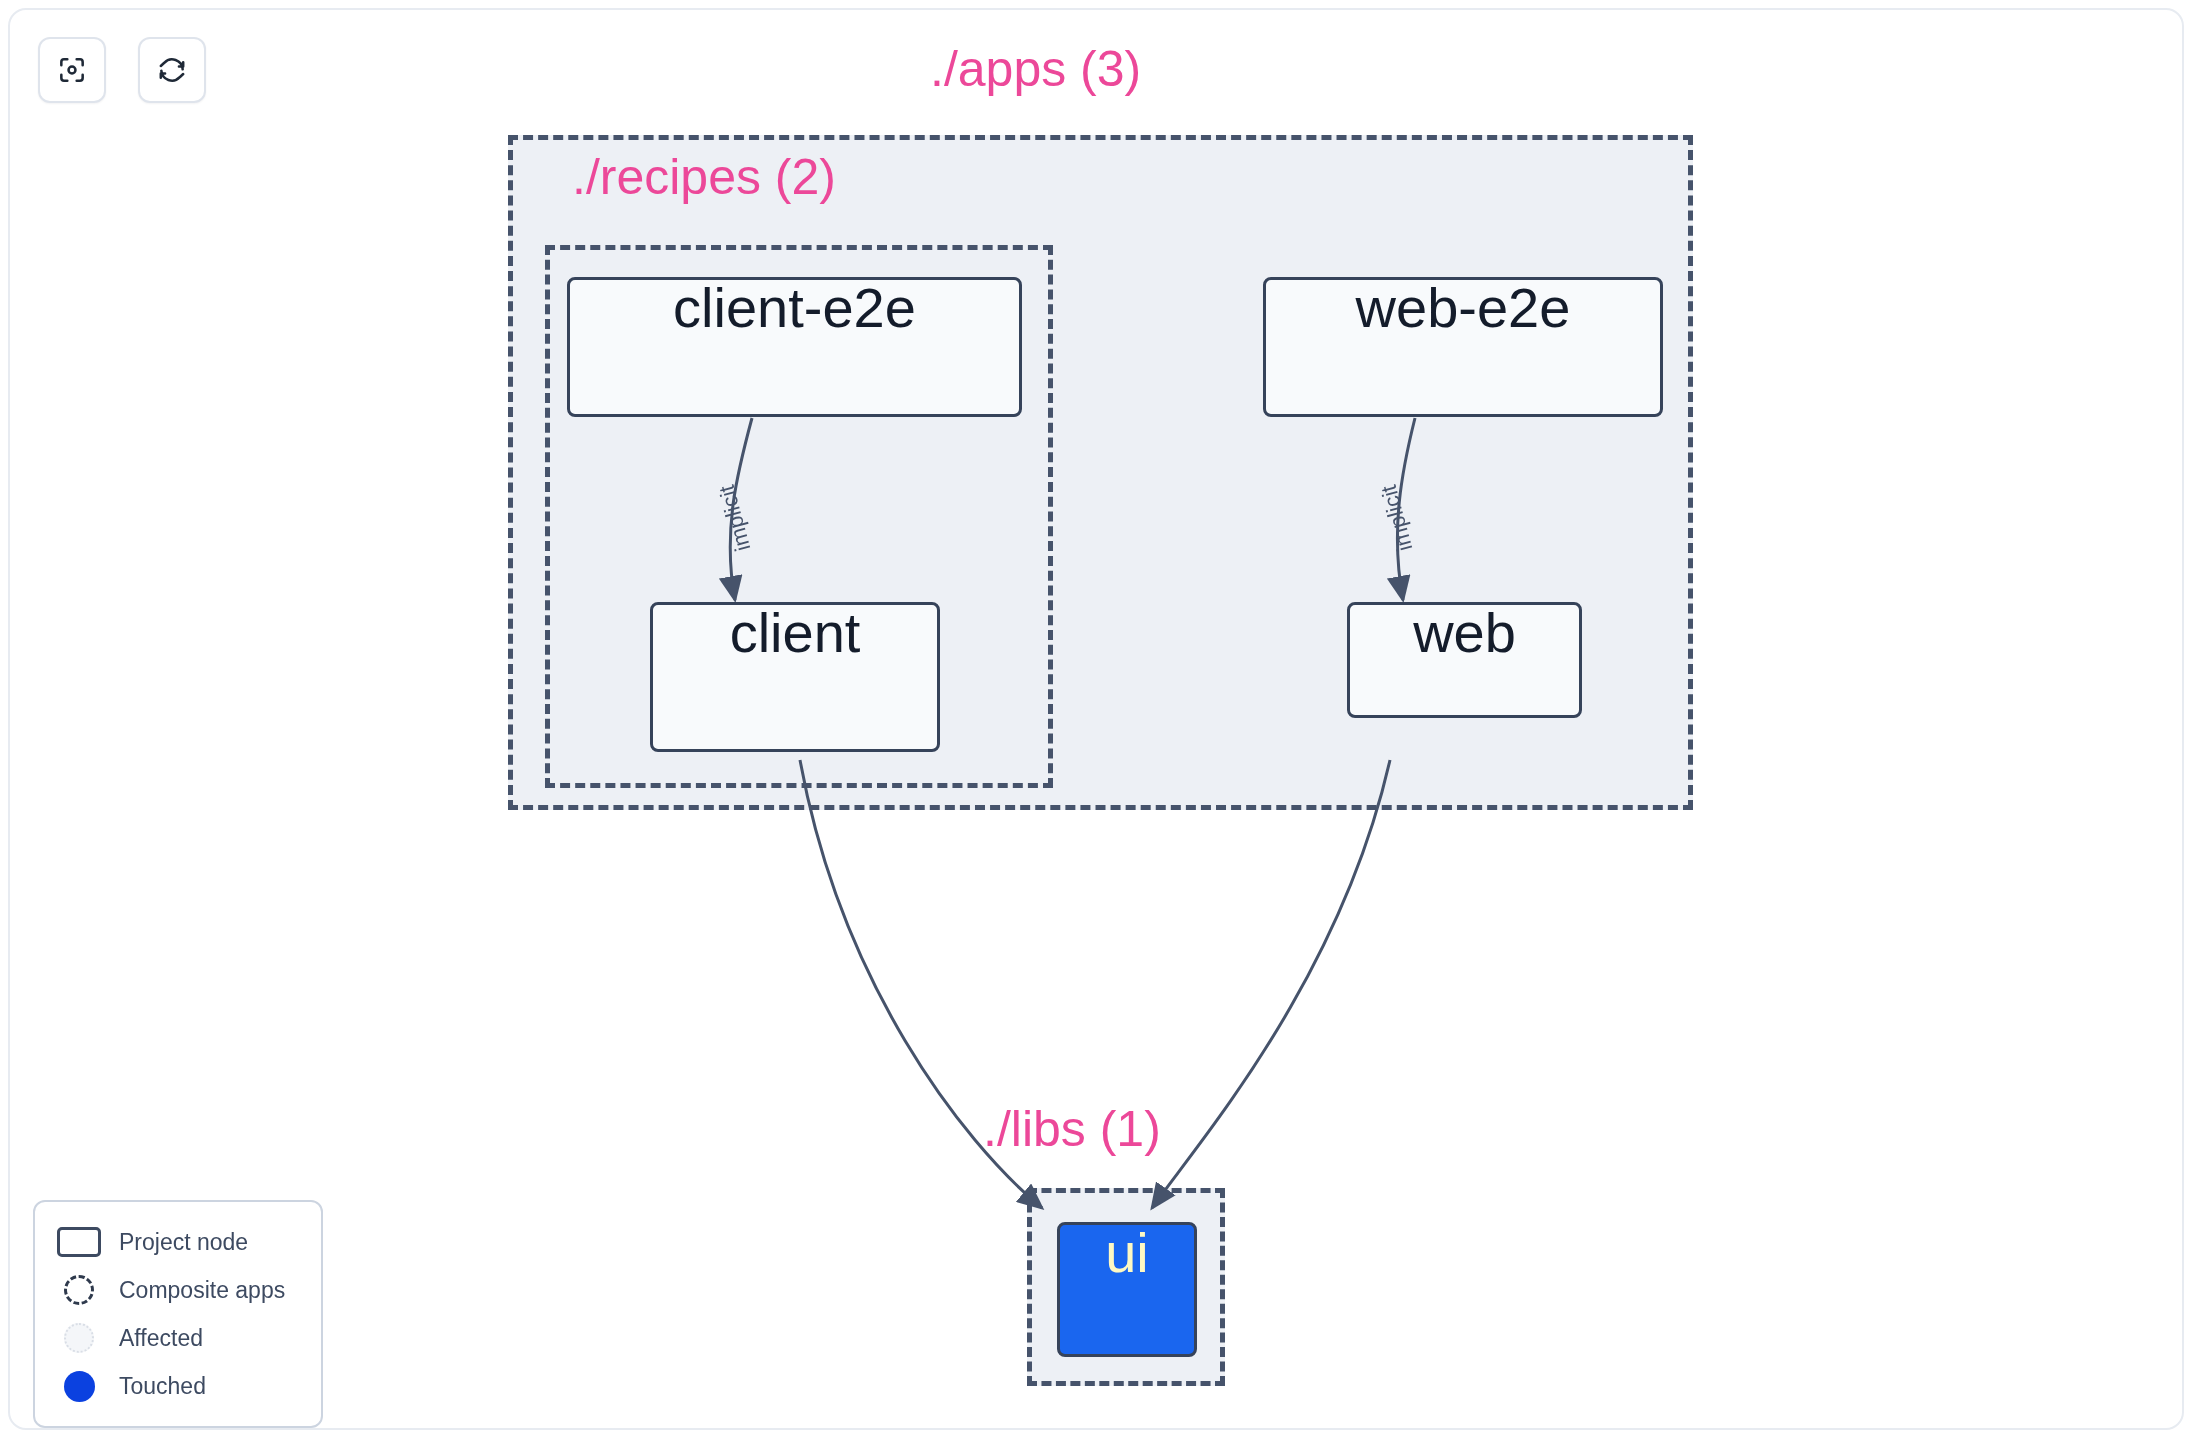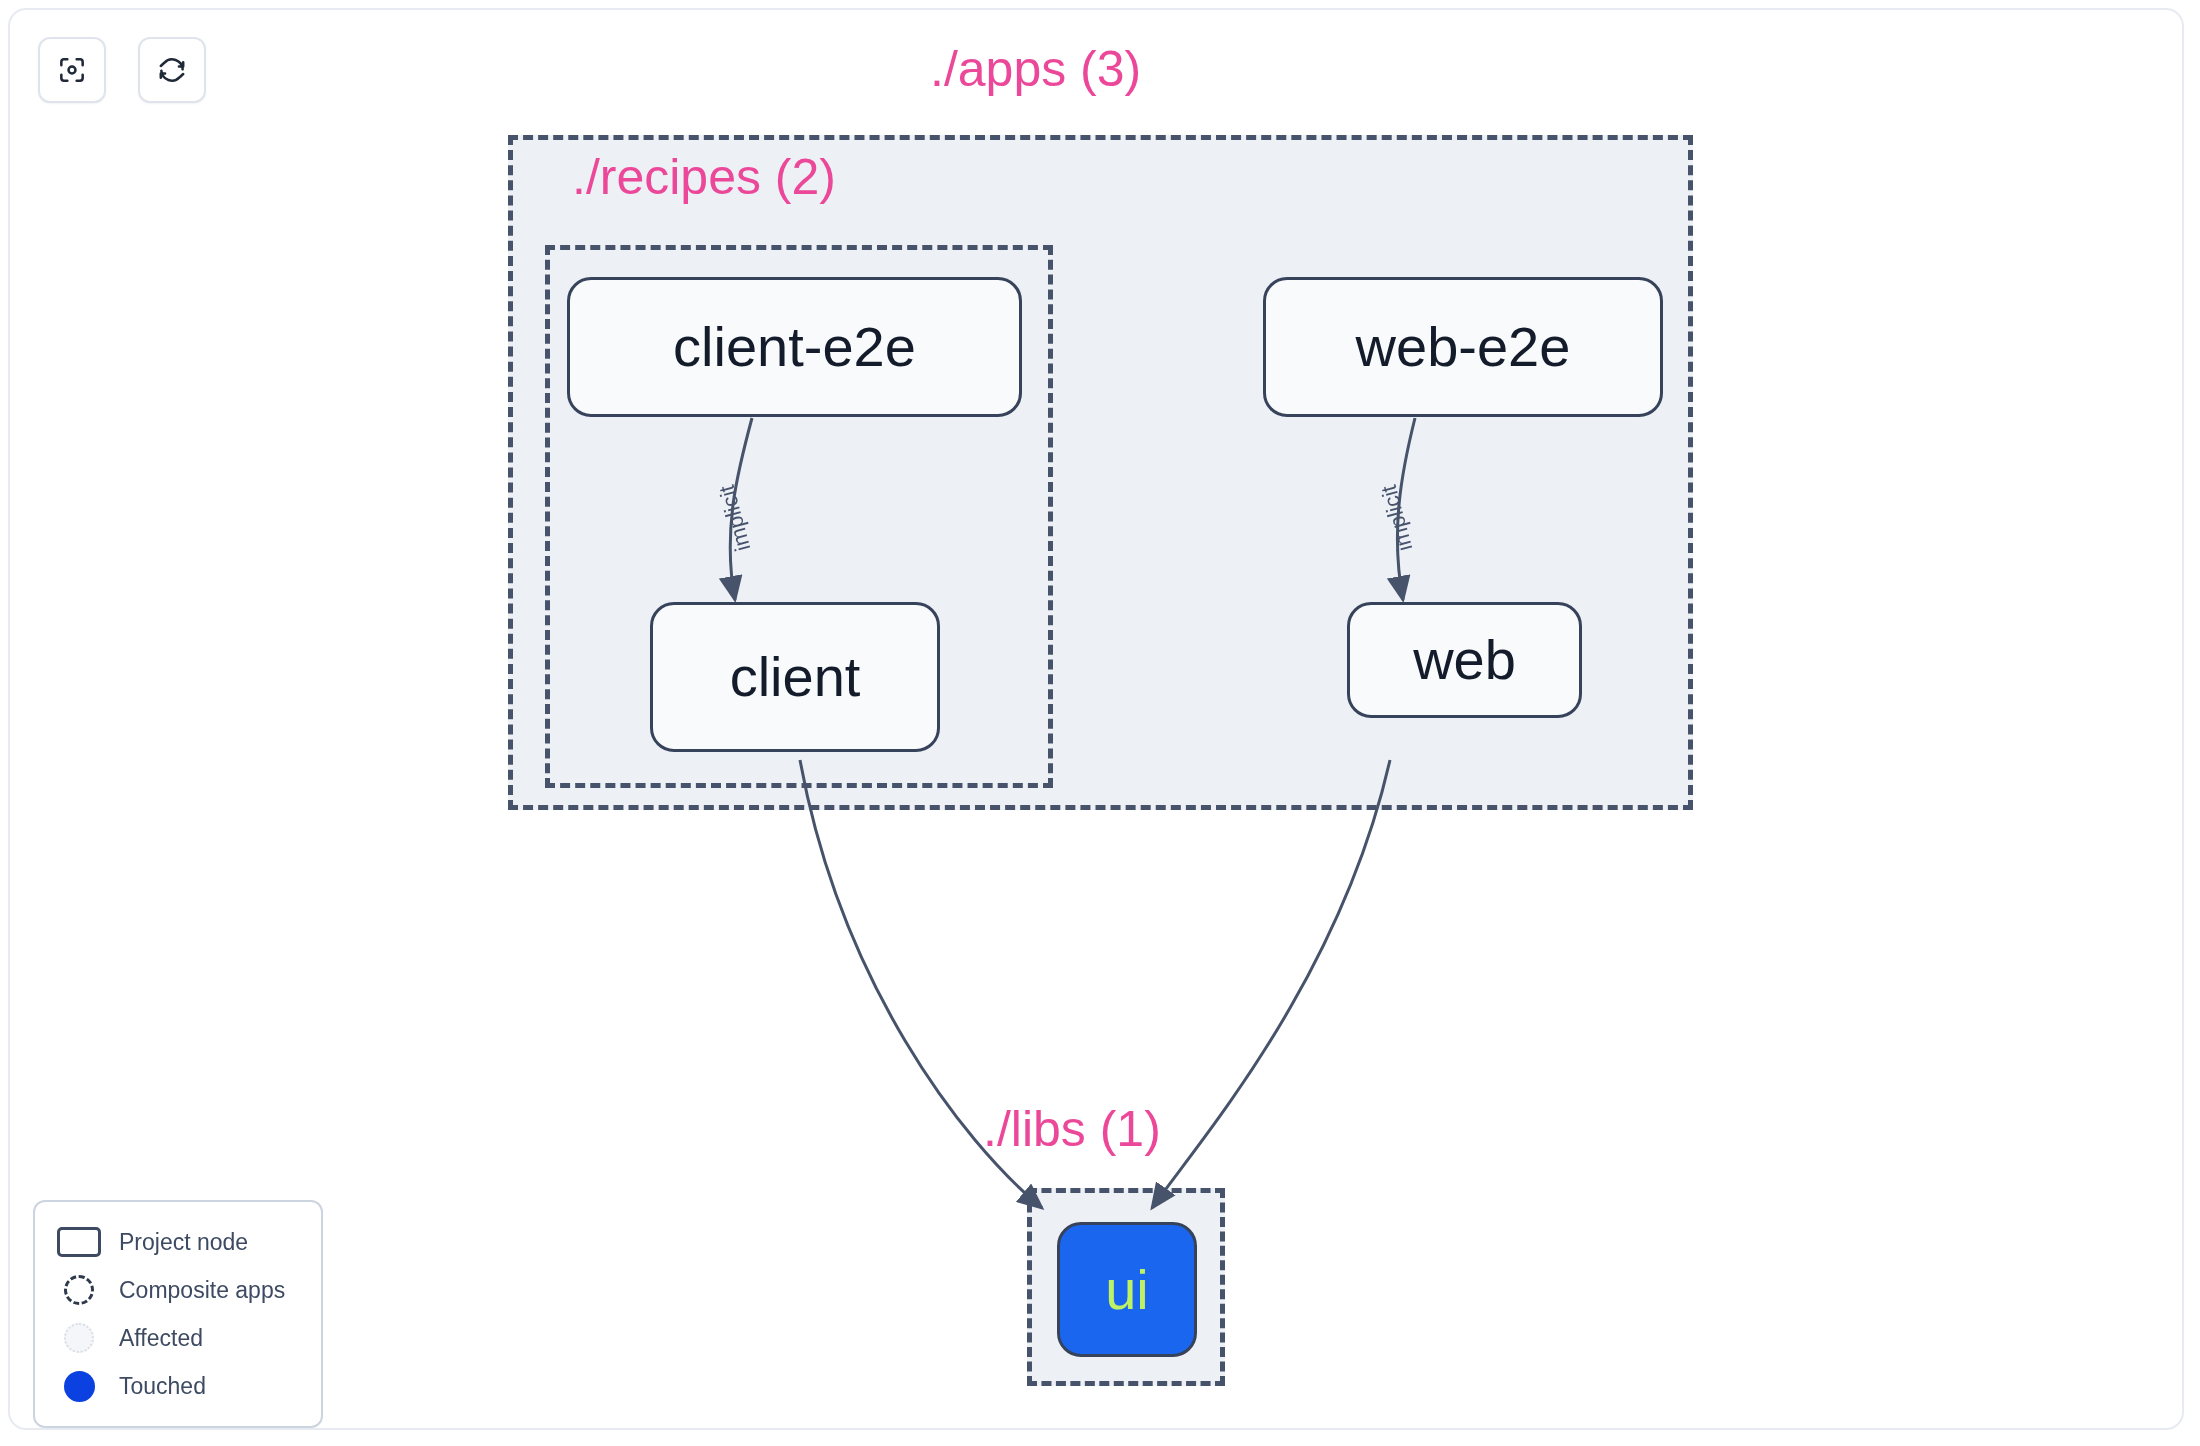--- a/index.html
+++ b/index.html
@@ -139,40 +139,40 @@
     font-family: "Liberation Sans", sans-serif;
     white-space: nowrap;
     z-index: 25;
   }
 
   
   .node {
     position: absolute;
     box-sizing: border-box;
     border: 3px solid #36435a;
-    border-radius: 24px;
+    border-radius: 8px;
     background: #f8fafc;
     display: flex;
-    align-items: center;
+    align-items: flex-start;
     justify-content: center;
     z-index: 20;
     cursor: pointer;
   }
   .node-label {
     font-size: 56px;
     color: #141c2b;
     font-family: "Liberation Sans", sans-serif;
     white-space: nowrap;
     line-height: 1;
   }
   .node.touched {
     background: #1a66ef;
     border: 3px solid #36435a;
   }
-  .node.touched .node-label { color: #bef264; }
+  .node.touched .node-label { color: #fef9c3; }
 
   .edge-label {
     position: absolute;
     font-size: 22px;
     color: #46536b;
     font-family: "Liberation Sans", sans-serif;
     white-space: nowrap;
     z-index: 22;
     transform-origin: center center;
   }

